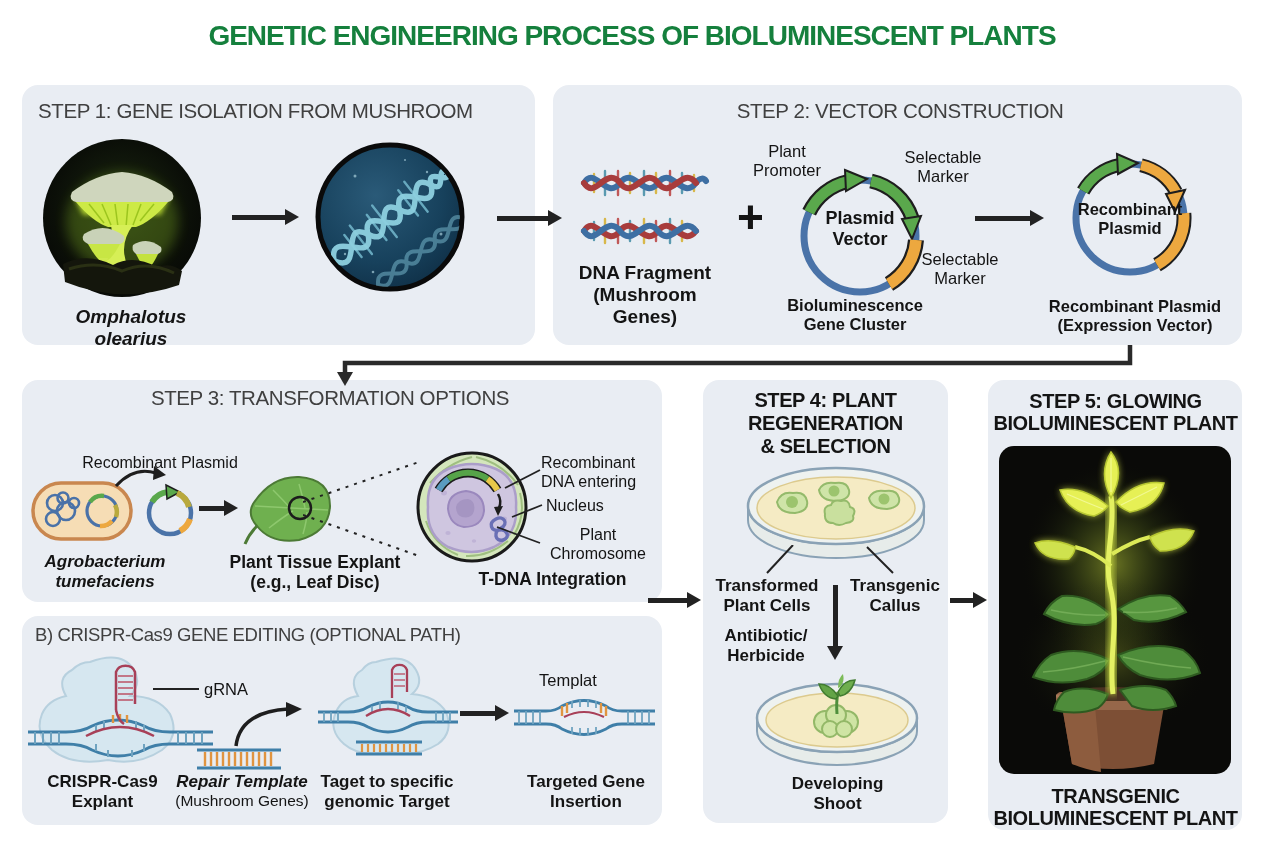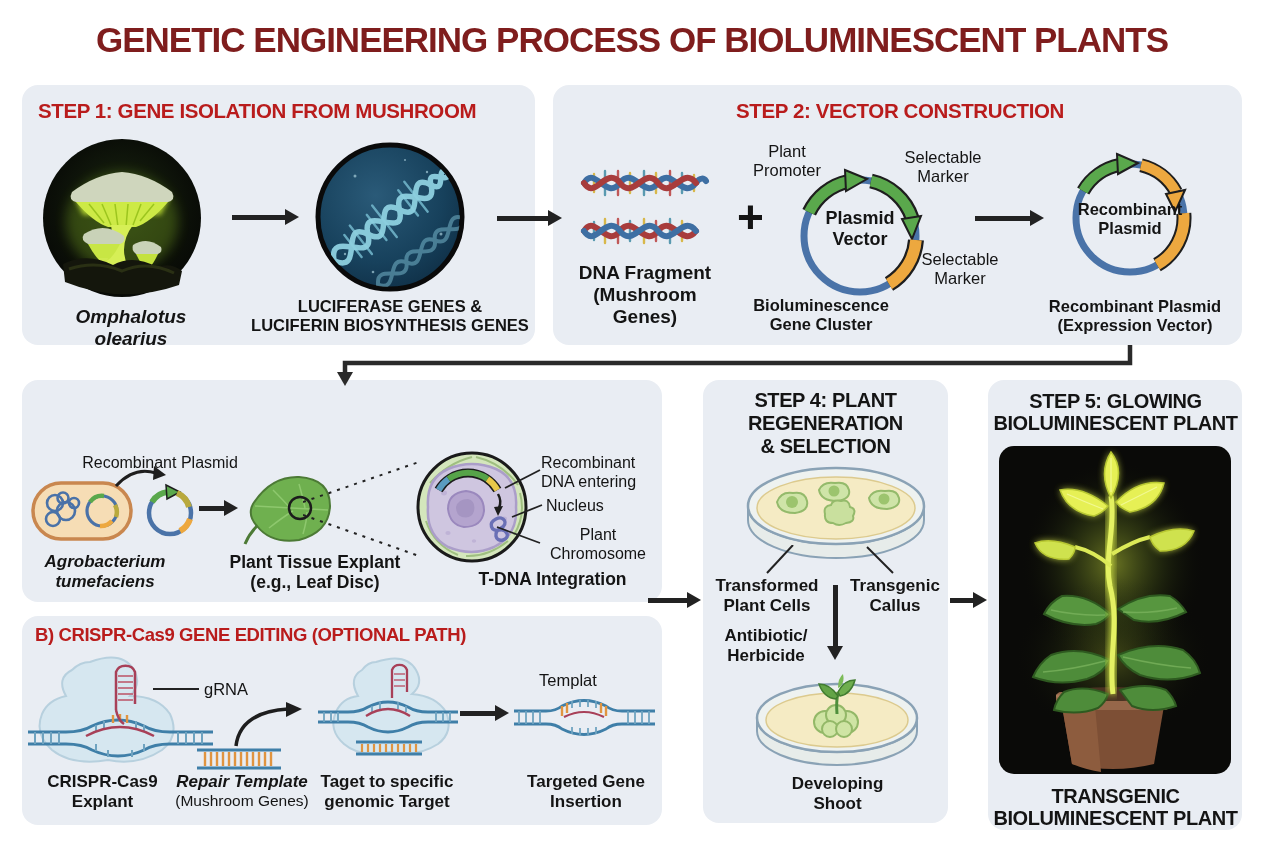--- a/index.html
+++ b/index.html
@@ -4,22 +4,22 @@
 <style>
   html,body{margin:0;padding:0;background:#fff;}
   .canvas{position:relative;width:1264px;height:848px;background:#ffffff;overflow:hidden;
           font-family:"Liberation Sans",sans-serif;color:#141414;}
   .panel{position:absolute;background:#e9edf3;border-radius:16px;}
   .lbl{position:absolute;white-space:pre-line;line-height:1.16;}
   .b{font-weight:bold;}
   .it{font-style:italic;}
   .ctr{text-align:center;}
   .title{position:absolute;left:0;right:0;top:20px;text-align:center;
-         font-size:35px;font-weight:bold;letter-spacing:-1px;color:#7f1d1d;}
-  .hd{position:absolute;font-weight:bold;letter-spacing:-0.4px;color:#b91c1c;}
+         font-size:28px;font-weight:bold;letter-spacing:-1px;color:#15803d;}
+  .hd{position:absolute;font-weight:normal;letter-spacing:-0.4px;color:#404040;}
   .fig{position:absolute;}
   .arr{position:absolute;background:#222;}
   .arr-r{height:4.5px;}
   .arr-r:after{content:"";position:absolute;right:-13px;top:50%;transform:translateY(-50%);
     border-left:14px solid #222;border-top:8.5px solid transparent;border-bottom:8.5px solid transparent;}
   .arr-d{width:4.5px;}
   .arr-d:after{content:"";position:absolute;bottom:-13px;left:50%;transform:translateX(-50%);
     border-top:14px solid #222;border-left:8.5px solid transparent;border-right:8.5px solid transparent;}
 </style>
 </head>
@@ -119,22 +119,20 @@
         <circle cx="40" cy="34" r="1.5"></circle>
           <circle cx="112" cy="30" r="1.2"></circle>
           <circle cx="126" cy="92" r="1.5"></circle>
         <circle cx="30" cy="112" r="1.2"></circle>
           <circle cx="90" cy="18" r="1"></circle>
           <circle cx="58" cy="130" r="1.3"></circle>
       </g>
     </g>
   </svg>
 
-  <div class="lbl b ctr" style="left:250px;top:297px;width:280px;font-size:16.5px;">LUCIFERASE GENES &amp;
-LUCIFERIN BIOSYNTHESIS GENES</div>
 
   <div class="arr arr-r" style="left:497px;top:216px;width:52px;"></div>
 
   <div class="hd ctr" style="left:700px;top:99px;width:400px;font-size:20.5px;">STEP 2: VECTOR CONSTRUCTION</div>
 
   <svg class="fig" style="left:578px;top:162px;" width="132" height="96" viewBox="0 0 132 96">
     <g stroke-linecap="round" fill="none">
       <g stroke-width="2.4">
         <path d="M16,12 L16,30" stroke="#d8b84a"></path>
           <path d="M27,9 L27,33" stroke="#5a9ab0"></path>
@@ -181,21 +179,21 @@
   </svg>
 
   <div class="lbl ctr" style="left:732px;top:142px;width:110px;font-size:16.5px;">Plant
 Promoter</div>
   <div class="lbl ctr" style="left:888px;top:148px;width:110px;font-size:16.5px;">Selectable
 Marker</div>
   <div class="lbl ctr" style="left:905px;top:250px;width:110px;font-size:16.5px;">Selectable
 Marker</div>
   <div class="lbl b ctr" style="left:810px;top:208px;width:100px;font-size:18px;">Plasmid
 Vector</div>
-  <div class="lbl b ctr" style="left:736px;top:296px;width:170px;font-size:16.5px;">Bioluminescence
+  <div class="lbl b ctr" style="left:770px;top:296px;width:170px;font-size:16.5px;">Bioluminescence
 Gene Cluster</div>
 
   <div class="arr arr-r" style="left:975px;top:216px;width:56px;"></div>
 
   <svg class="fig" style="left:1062px;top:150px;" width="136" height="136" viewBox="0 0 136 136">
     <circle cx="68" cy="68" r="54" fill="none" stroke="#4a73a8" stroke-width="7"></circle>
     <path d="M21.2,41 A54,54 0 0 1 58,14.9" stroke="#1e1e1e" stroke-width="14" fill="none"></path>
     <path d="M21.2,41 A54,54 0 0 1 58,14.9" stroke="#5aa84c" stroke-width="10" fill="none"></path>
     <polygon points="55,4 76,13 56,24" fill="#5aa84c" stroke="#1e1e1e" stroke-width="2"></polygon>
     <path d="M79,15.2 A54,54 0 0 1 114,42" stroke="#1e1e1e" stroke-width="14" fill="none"></path>
@@ -208,20 +206,21 @@
   <div class="lbl b ctr" style="left:1075px;top:200px;width:110px;font-size:16.5px;">Recombinant
 Plasmid</div>
   <div class="lbl b ctr" style="left:1040px;top:297px;width:190px;font-size:16.5px;">Recombinant Plasmid
 (Expression Vector)</div>
 
   <svg class="fig" style="left:335px;top:345px;" width="800" height="42" viewBox="0 0 800 42">
     <polyline points="795,0 795,18 10,18 10,27" fill="none" stroke="#2a2a2a" stroke-width="4.5"></polyline>
     <polygon points="2,27 18,27 10,41" fill="#2a2a2a"></polygon>
   </svg>
 
+  <div class="hd ctr" style="left:80px;top:386px;width:500px;font-size:20.5px;">STEP 3: TRANSFORMATION OPTIONS</div>
 
   <div class="lbl ctr" style="left:75px;top:454px;width:170px;font-size:16px;">Recombinant Plasmid</div>
 
   <svg class="fig" style="left:30px;top:477px;" width="104" height="68" viewBox="0 0 104 68">
     <rect x="3" y="6" width="98" height="56" rx="28" fill="#f6ddb5" stroke="#c9874f" stroke-width="3.5"></rect>
     <g fill="none" stroke="#4a72a8" stroke-width="2.6">
       <circle cx="25" cy="26" r="8"></circle>
         <circle cx="36" cy="34" r="9"></circle>
         <circle cx="23" cy="42" r="7"></circle>
       <circle cx="33" cy="21" r="5.5"></circle>

